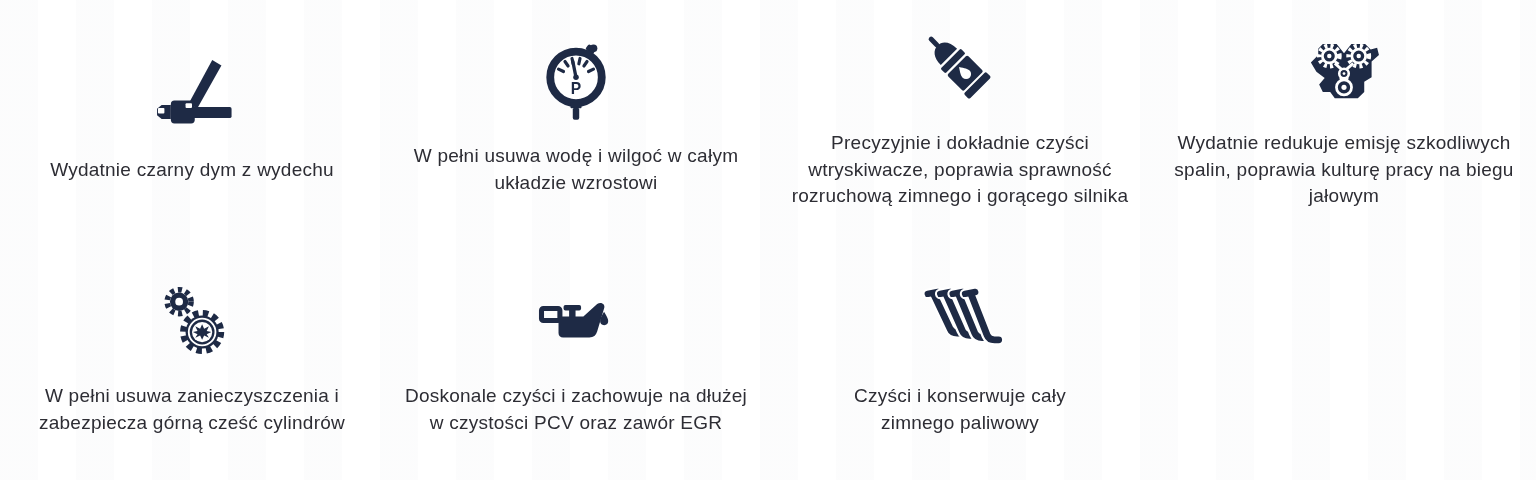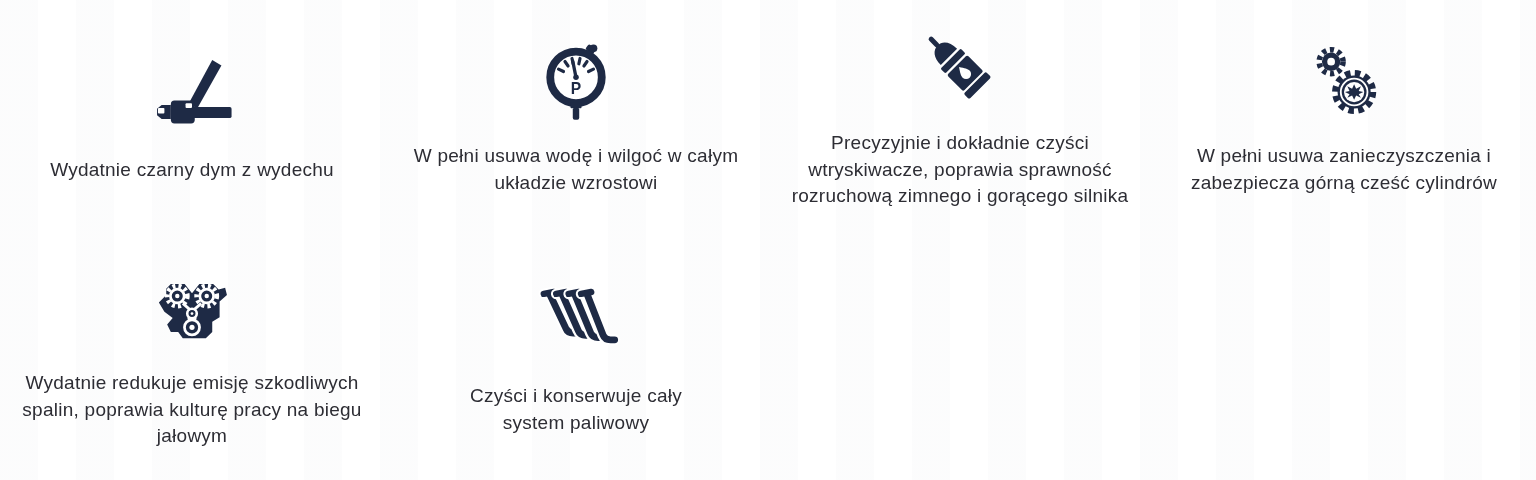--- a/index.html
+++ b/index.html
@@ -99,54 +99,66 @@
           <path fill="#fff" d="M50 48.5 C46.4 53.8 44.6 56.6 44.6 59.4 A5.4 5.4 0 0 0 55.4 59.4 C55.4 56.6 53.6 53.8 50 48.5 Z"></path>
         </g>
       </svg>
     </div>
     <p class="caption" style="max-width:368px">Precyzyjnie i dokładnie czyści wtryskiwacze, poprawia sprawność rozruchową zimnego i gorącego silnika</p>
   </div>
 
   <div class="feature">
     <div class="icon-wrap">
       <svg viewBox="0 0 100 100" aria-hidden="true">
-        <circle cx="36" cy="29" r="13" fill="none" stroke="currentColor" stroke-width="6" stroke-dasharray="4.5 4"></circle>
-        <circle cx="36" cy="29" r="10" fill="currentColor"></circle>
-        <circle cx="36" cy="29" r="4.2" fill="#fff"></circle>
-        <circle cx="61" cy="62" r="20.5" fill="none" stroke="currentColor" stroke-width="7" stroke-dasharray="6 4.75"></circle>
-        <circle cx="61" cy="62" r="18" fill="currentColor"></circle>
-        <circle cx="61" cy="62" r="14.5" fill="none" stroke="#fff" stroke-width="2"></circle>
-        <circle cx="61" cy="62" r="11" fill="#fff"></circle>
-        <polygon fill="currentColor" points="61,53.5 63.2,58.3 68.4,55.8 66,61 71,62 66,64.4 68.4,68.2 63.2,65.7 61,70.5 58.8,65.7 53.6,68.2 56,64.4 51,62 56,61 53.6,55.8 58.8,58.3"></polygon>
-      </svg>
-    </div>
-    <p class="caption" style="max-width:352px">W pełni usuwa zanieczyszczenia i zabezpiecza górną cześć cylindrów</p>
-  </div>
-
-  <div class="feature">
-    <div class="icon-wrap">
-      <svg viewBox="0 0 100 100" aria-hidden="true">
         <path fill="currentColor" d="M27 24 H42 L50 34 L58 24 H73 L79 30 L86 28 L88 36 L80 43 V60 L72 65 V76 L65 83 H40 L35 76 H27 L23 68 L29 61 L20 54 L14 44 L22 36 V29 Z"></path>
         <circle cx="34" cy="37" r="11" fill="none" stroke="#fff" stroke-width="5" stroke-dasharray="3.2 3.4"></circle>
         <circle cx="34" cy="37" r="7.5" fill="none" stroke="#fff" stroke-width="3"></circle>
         <circle cx="34" cy="37" r="2.4" fill="#fff"></circle>
         <circle cx="66" cy="37" r="11" fill="none" stroke="#fff" stroke-width="5" stroke-dasharray="3.2 3.4"></circle>
         <circle cx="66" cy="37" r="7.5" fill="none" stroke="#fff" stroke-width="3"></circle>
         <circle cx="66" cy="37" r="2.4" fill="#fff"></circle>
         <path d="M40 45 L48 52 M60 45 L52 52" stroke="#fff" stroke-width="3" fill="none"></path>
         <circle cx="50" cy="56" r="5.2" fill="none" stroke="#fff" stroke-width="2.8"></circle>
         <circle cx="50" cy="56" r="1.5" fill="#fff"></circle>
         <path d="M46 60 L47 64 M54 60 L53 64" stroke="#fff" stroke-width="2.4" fill="none"></path>
         <circle cx="50" cy="71" r="8.2" fill="none" stroke="#fff" stroke-width="3"></circle>
         <circle cx="50" cy="71" r="2.8" fill="#fff"></circle>
       </svg>
     </div>
     <p class="caption" style="max-width:372px">Wydatnie redukuje emisję szkodliwych spalin, poprawia kulturę pracy na biegu jałowym</p>
   </div>
 
+  <div class="feature">
+    <div class="icon-wrap">
+      <svg viewBox="0 0 100 100" aria-hidden="true">
+        <circle cx="36" cy="29" r="13" fill="none" stroke="currentColor" stroke-width="6" stroke-dasharray="4.5 4"></circle>
+        <circle cx="36" cy="29" r="10" fill="currentColor"></circle>
+        <circle cx="36" cy="29" r="4.2" fill="#fff"></circle>
+        <circle cx="61" cy="62" r="20.5" fill="none" stroke="currentColor" stroke-width="7" stroke-dasharray="6 4.75"></circle>
+        <circle cx="61" cy="62" r="18" fill="currentColor"></circle>
+        <circle cx="61" cy="62" r="14.5" fill="none" stroke="#fff" stroke-width="2"></circle>
+        <circle cx="61" cy="62" r="11" fill="#fff"></circle>
+        <polygon fill="currentColor" points="61,53.5 63.2,58.3 68.4,55.8 66,61 71,62 66,64.4 68.4,68.2 63.2,65.7 61,70.5 58.8,65.7 53.6,68.2 56,64.4 51,62 56,61 53.6,55.8 58.8,58.3"></polygon>
+      </svg>
+    </div>
+    <p class="caption" style="max-width:352px">W pełni usuwa zanieczyszczenia i zabezpiecza górną cześć cylindrów</p>
+  </div>
+
+  <div class="feature">
+    <div class="icon-wrap">
+      <svg viewBox="0 0 100 100" aria-hidden="true">
+        <rect x="12.5" y="36.5" width="20" height="13" rx="2" fill="none" stroke="currentColor" stroke-width="5.5"></rect>
+        <path fill="currentColor" d="M31 45 H58 L73 31.5 C77 28.5 82.5 31.5 80.5 36.5 L73 61.5 C71.8 65.8 69 68 64.5 68 H36 C33 68 31 66 31 63 Z"></path>
+        <path fill="currentColor" d="M80.5 40 C77.6 45 76.2 47.6 76.2 50.1 A4.4 4.4 0 0 0 85 50.1 C85 47.6 83.4 45 80.5 40 Z"></path>
+        <rect fill="currentColor" x="42.5" y="37.5" width="7" height="8.5"></rect>
+        <rect fill="currentColor" x="36.5" y="32.5" width="19" height="6" rx="2"></rect>
+      </svg>
+    </div>
+    <p class="caption" style="max-width:352px">Doskonale czyści i zachowuje na dłużej w czystości PCV oraz zawór EGR</p>
+  </div>
 
   <div class="feature">
     <div class="icon-wrap">
       <svg viewBox="0 0 100 100" aria-hidden="true" fill="none" stroke-linecap="round" stroke-linejoin="round">
         <g>
           <path d="M22 22 L39 58 Q41 63 47 63 H54" stroke="#fff" stroke-width="12.5"></path>
           <path d="M15 20.5 L26 18.5" stroke="#fff" stroke-width="11.5"></path>
           <path d="M22 22 L39 58 Q41 63 47 63 H54" stroke="currentColor" stroke-width="7.5"></path>
           <path d="M15 20.5 L26 18.5" stroke="currentColor" stroke-width="7"></path>
         </g>
@@ -163,16 +175,16 @@
           <path d="M42 20.5 L53 18.5" stroke="currentColor" stroke-width="7"></path>
         </g>
         <g>
           <path d="M62.5 22 L79.5 65.5 Q81.5 70.5 87.5 70.5 H92" stroke="#fff" stroke-width="12.5"></path>
           <path d="M55.5 20.5 L66.5 18.5" stroke="#fff" stroke-width="11.5"></path>
           <path d="M62.5 22 L79.5 65.5 Q81.5 70.5 87.5 70.5 H92" stroke="currentColor" stroke-width="7.5"></path>
           <path d="M55.5 20.5 L66.5 18.5" stroke="currentColor" stroke-width="7"></path>
         </g>
       </svg>
     </div>
-    <p class="caption" style="max-width:252px">Czyści i konserwuje cały system paliwowy</p>
+    <p class="caption" style="max-width:252px">Czyści i konserwuje cały zimnego paliwowy</p>
   </div>
 
 </div>
 
 </body></html>

